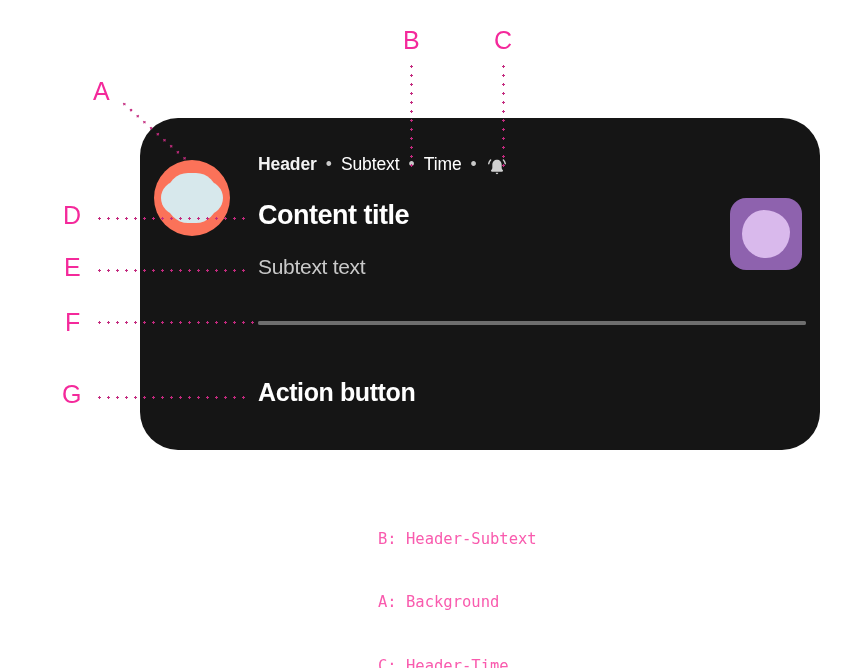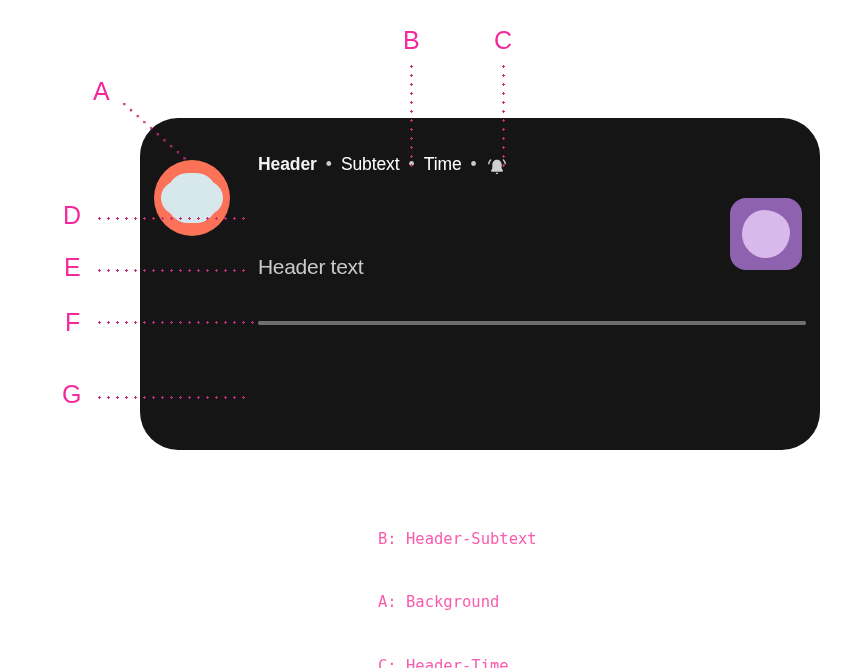--- a/index.html
+++ b/index.html
@@ -219,30 +219,32 @@
     <span>
       <svg id="bell-icon" width="22" height="22" viewBox="0 0 24 24" fill="none" aria-hidden="true">
         <path d="M12 4.2c-2.9 0-5.1 2.3-5.1 5.2v3.3c0 1.0-.35 1.55-.9 2.25-.35.45-.6.8-.6 1.25 0 .5.4.85 1.0.85h11.2c.6 0 1.0-.35 1.0-.85 0-.45-.25-.8-.6-1.25-.55-.7-.9-1.25-.9-2.25V9.4c0-2.9-2.2-5.2-5.1-5.2z" fill="#cfcfcf"></path>
         <path d="M10.6 18.3h2.8c0 .85-.6 1.5-1.4 1.5s-1.4-.65-1.4-1.5z" fill="#cfcfcf"></path>
         <path d="M5.0 4.4C3.9 5.5 3.2 6.9 3.0 8.4" stroke="#cfcfcf" stroke-width="1.6" stroke-linecap="round"></path>
         <path d="M19.0 4.4c1.1 1.1 1.8 2.5 2.0 4.0" stroke="#cfcfcf" stroke-width="1.6" stroke-linecap="round"></path>
       </svg>
     </span>
   </div>
 
-  <div id="content-text">Header text</div>
+  <div id="content-title">Content title</div>
+  <div id="content-text">Subtext text</div>
 
   <div id="thumbnail">
     <div id="thumbnail-shape"></div>
   </div>
 
   <div id="progress-bar">
     <div id="progress-fill" style="width:100%"></div>
   </div>
 
+  <button id="action-button">Action button</button>
 </div>
 
 <div class="callout-letter" style="left:93px;  top:79px;">A</div>
 <div class="callout-letter" style="left:403px; top:28px;">B</div>
 <div class="callout-letter" style="left:494px; top:28px;">C</div>
 <div class="callout-letter" style="left:63px;  top:203px;">D</div>
 <div class="callout-letter" style="left:64px;  top:255px;">E</div>
 <div class="callout-letter" style="left:65px;  top:310px;">F</div>
 <div class="callout-letter" style="left:62px;  top:382px;">G</div>
 

